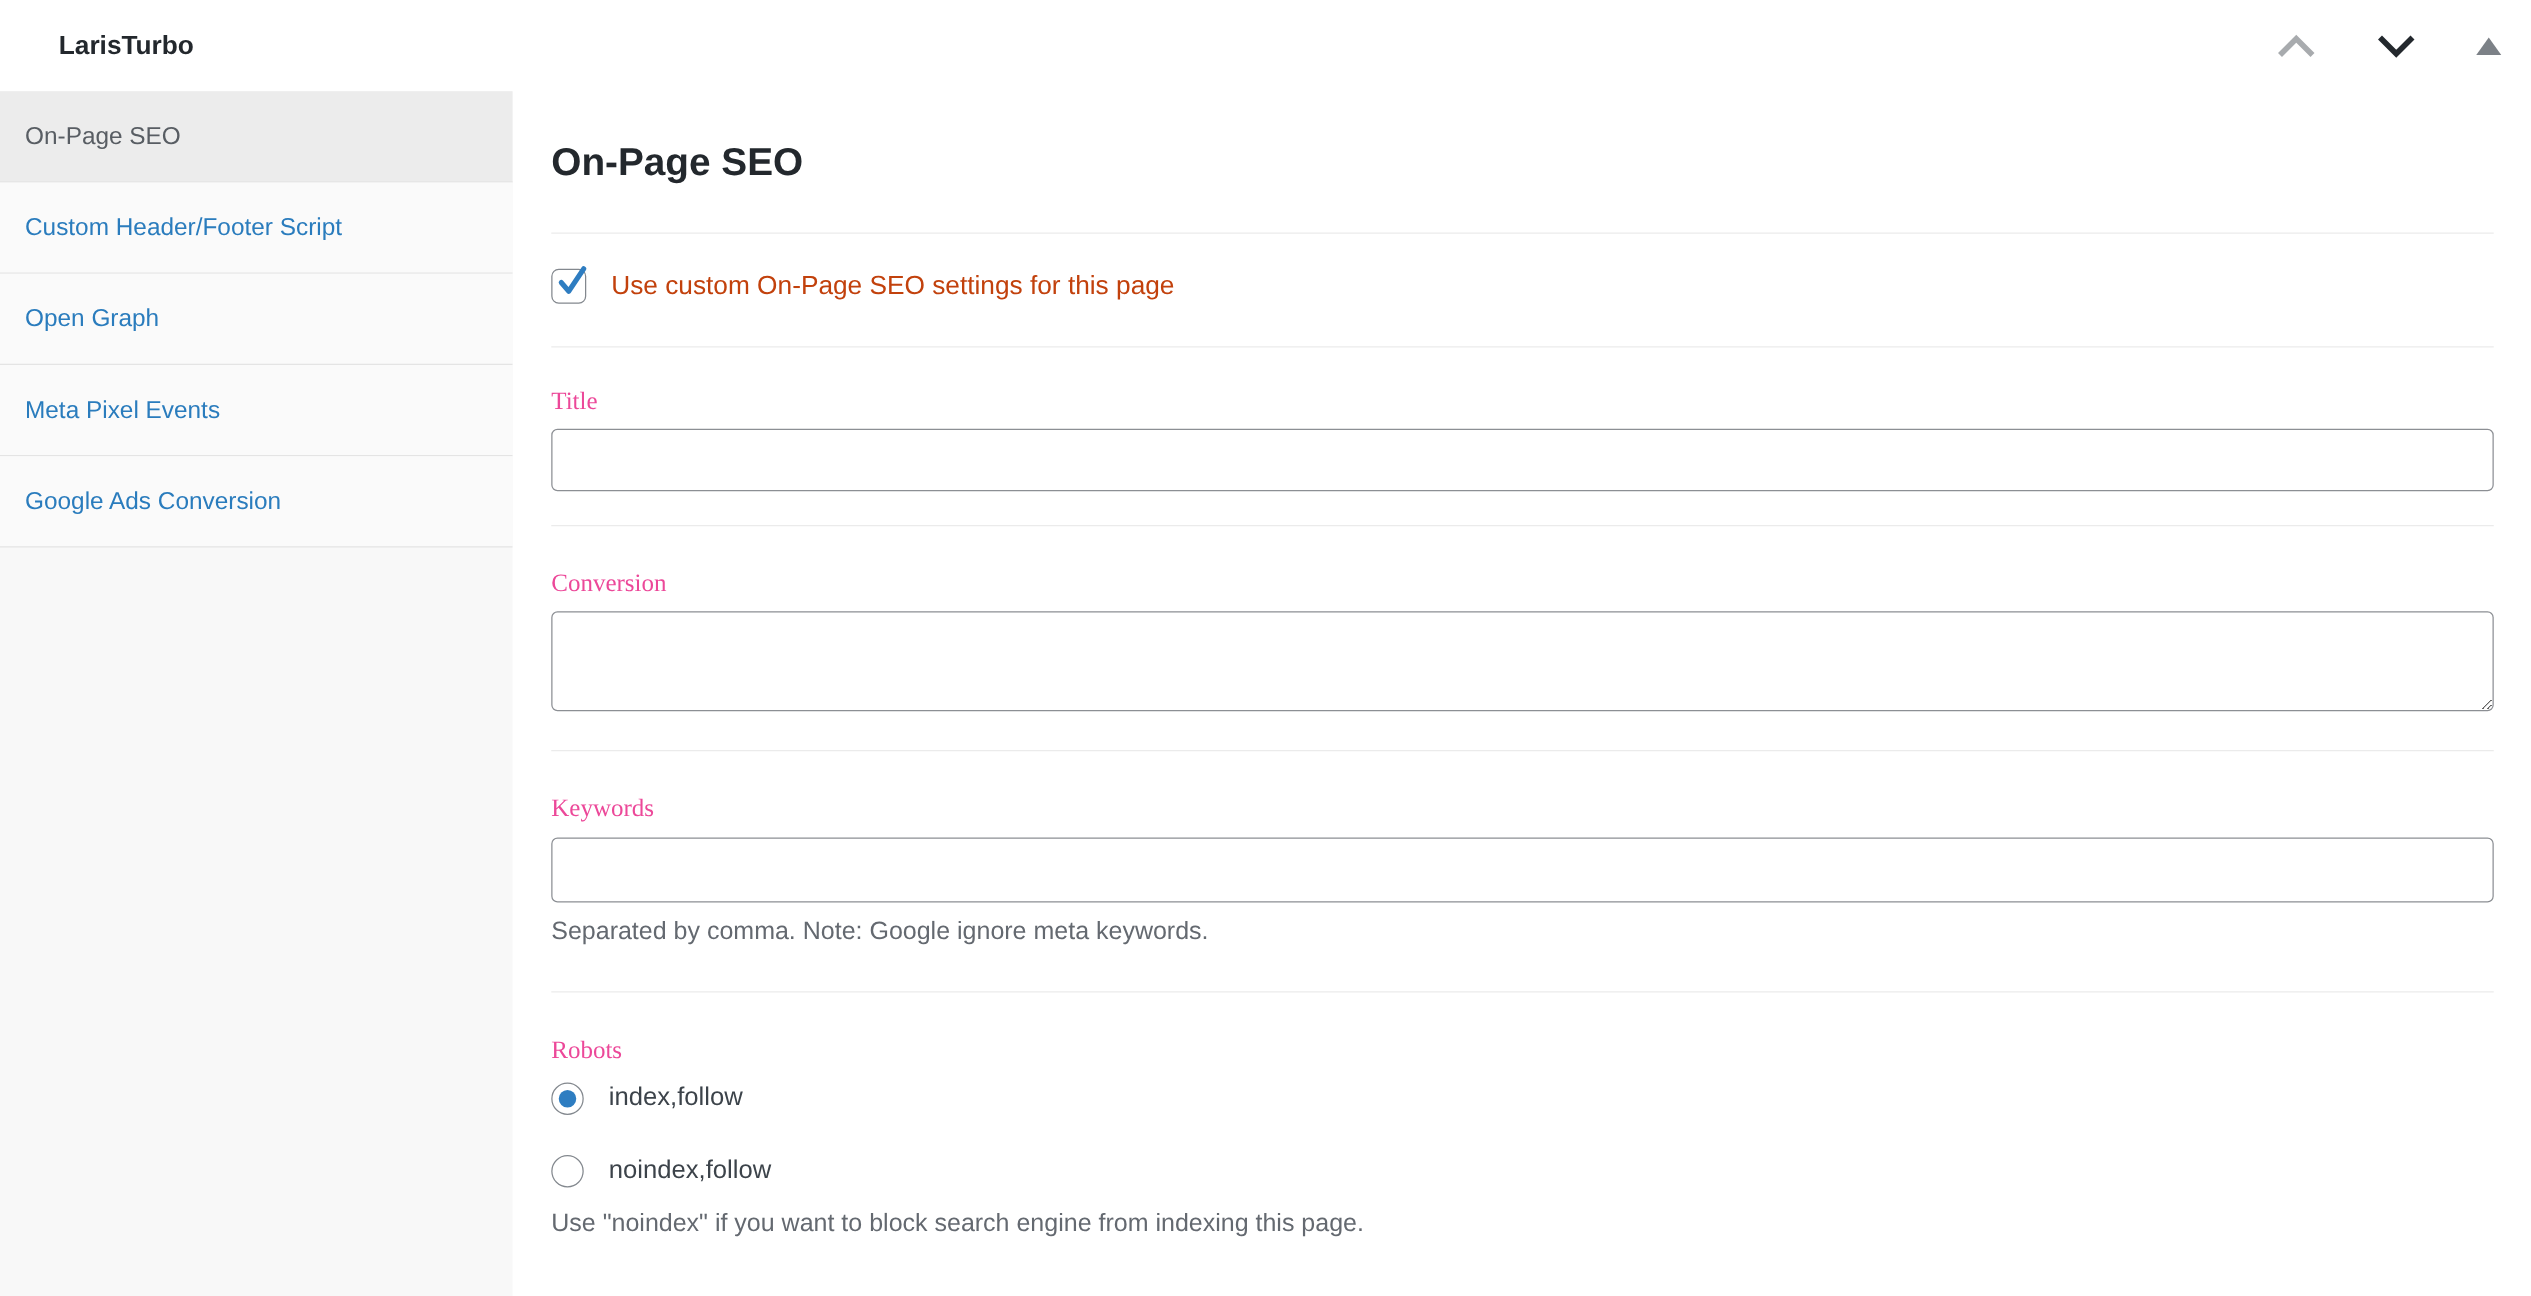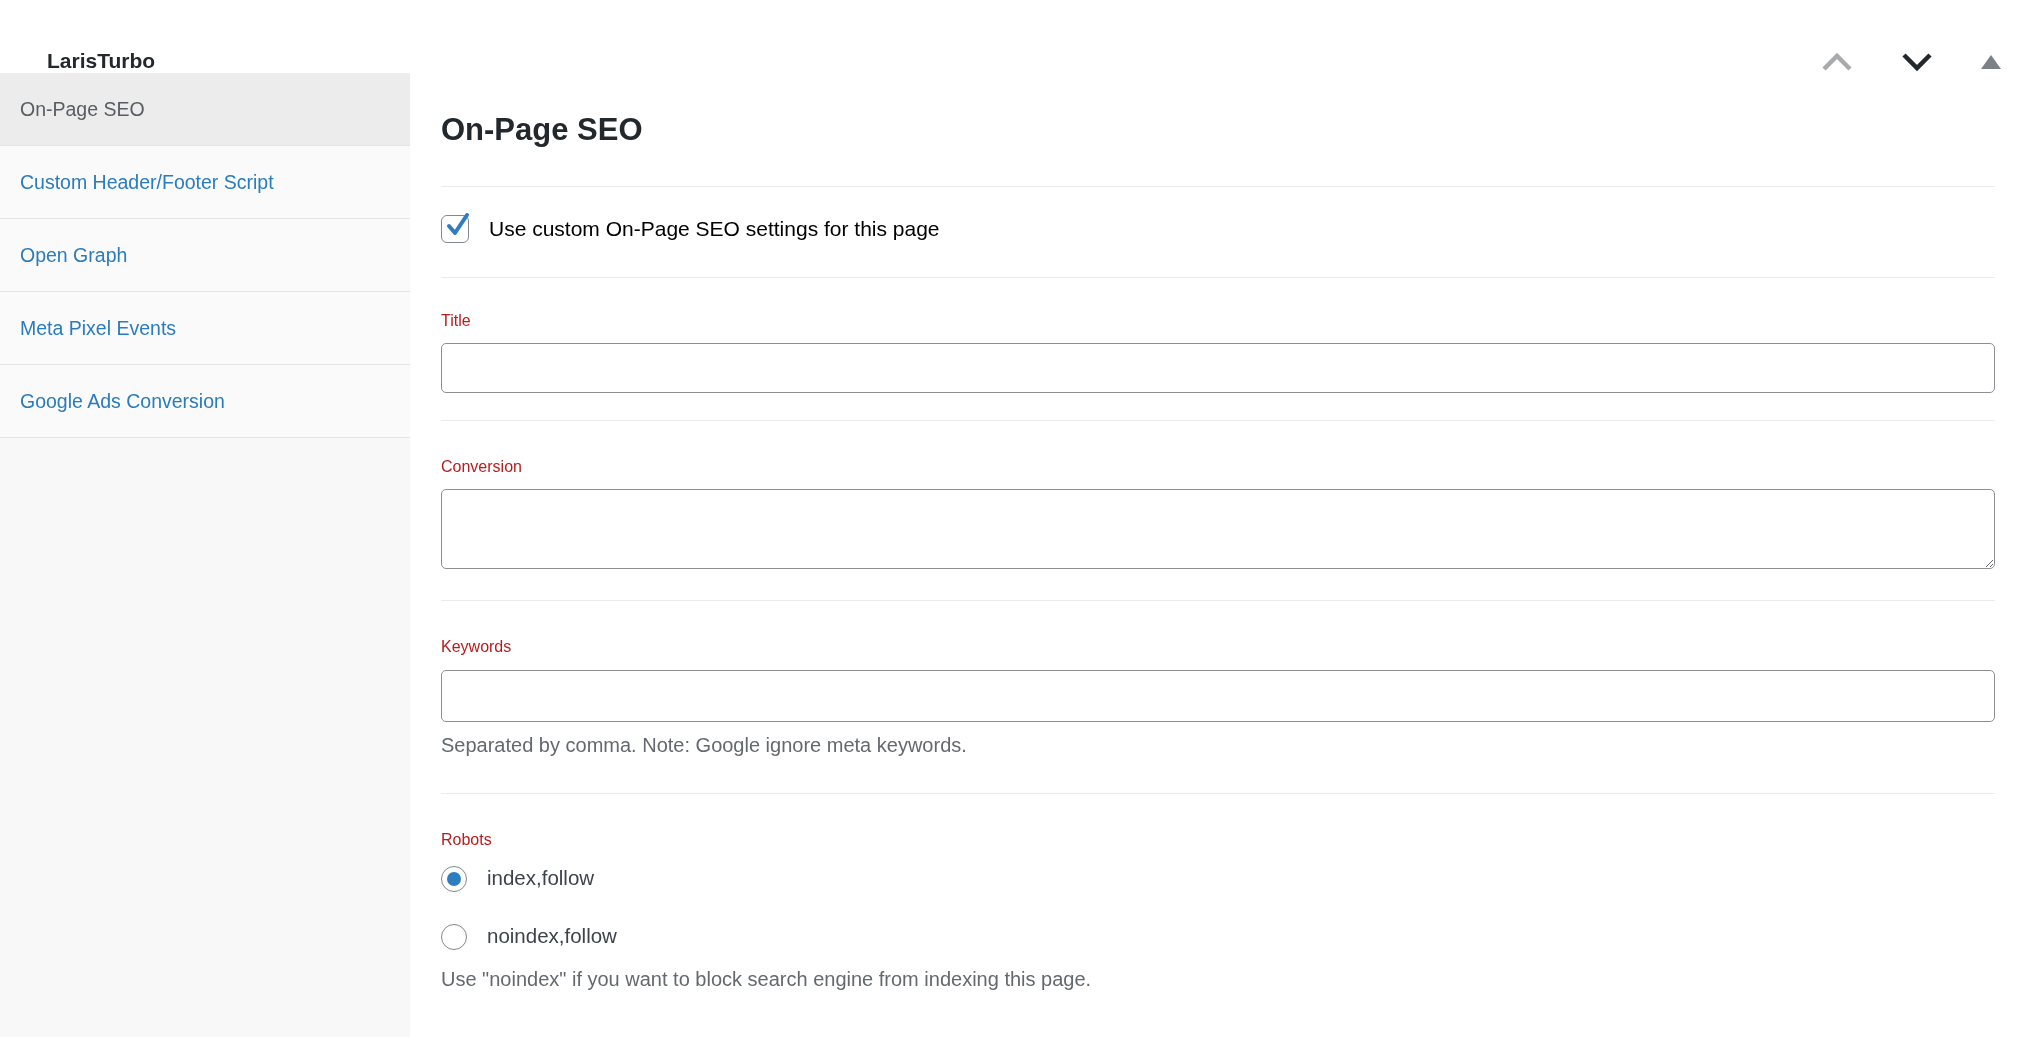--- a/index.html
+++ b/index.html
@@ -1,45 +1,45 @@
 <!DOCTYPE html>
 <html><head>
 <meta charset="utf-8">
 <style>
   * { margin:0; padding:0; box-sizing:border-box; }
   html,body { background:#fff; }
   body { font-family:"Liberation Sans", sans-serif; color:#3c434a; }
   .screen { position:relative; width:2025px; height:1037px; background:#fff; overflow:hidden; }
 
   
-  .topbar { position:relative; height:73px; display:flex; align-items:flex-end; background:#fff; }
+  .topbar { position:relative; height:73px; display:flex; align-items:center; background:#fff; }
   .panel-title { margin-left:47px; font-size:21px; font-weight:700; color:#23282d; }
   .handle-actions { margin-left:auto; margin-right:23px; display:flex; align-items:center; gap:46px; }
   .icon-btn { display:inline-flex; align-items:center; justify-content:center; cursor:pointer; }
 
   
   .sidebar { position:absolute; top:73px; left:0; width:410px; bottom:0; background:#f8f8f8; }
   .tab { display:block; height:73px; line-height:72px; padding-left:20px; font-size:19.5px;
          color:#2a7cbd; background:#fafafa; border-bottom:1px solid #e4e4e4; cursor:pointer;
          text-decoration:none; white-space:nowrap; }
   .tab.active { background:#ececec; color:#585d63; cursor:default; }
 
   
   .main { margin-left:410px; padding:0 30px 0 31px; }
   .page-heading { margin:38px 0 37px 0; font-size:31px; line-height:38px; font-weight:700; color:#23282d; }
   hr.rule { border:none; border-top:1px solid #ebebeb; height:0; }
 
   .checkbox-row { display:flex; align-items:center; margin:28px 0 34px 0; }
   .checkbox { position:relative; width:28px; height:28px; background:#fff; border:1px solid #83888e;
               border-radius:6px; flex:0 0 auto; cursor:pointer; }
   .checkbox svg { position:absolute; left:1px; top:-5px; overflow:visible; }
-  .checkbox-label { margin-left:20px; font-size:21px; color:#000000; cursor:pointer; }
+  .checkbox-label { margin-left:20px; font-size:21px; color:#c2410c; cursor:pointer; }
 
   .field { }
-  .field-label { display:block; font-size:16px; line-height:26px; color:#b91c1c; }
+  .field-label { display:block; font-size:20px; line-height:26px; color:#ec4899;font-family:Liberation Serif, serif; }
   .text-input { display:block; width:100%; height:50px; margin-top:9px; padding:0 14px;
                 border:1px solid #8c8f94; border-radius:5px; background:#fff; font-size:19px;
                 color:#2c3338; font-family:"Liberation Sans", sans-serif; outline:none; }
   textarea.text-input { height:80px; padding-top:8px; resize:vertical; }
   .help-text { font-size:20px; color:#646970; }
 
   .sec-title { padding-top:30px; }
   .sec-title .text-input { margin-bottom:27px; }
   .sec-desc { padding-top:33px; }
   .sec-desc .text-input { margin-bottom:31px; }

